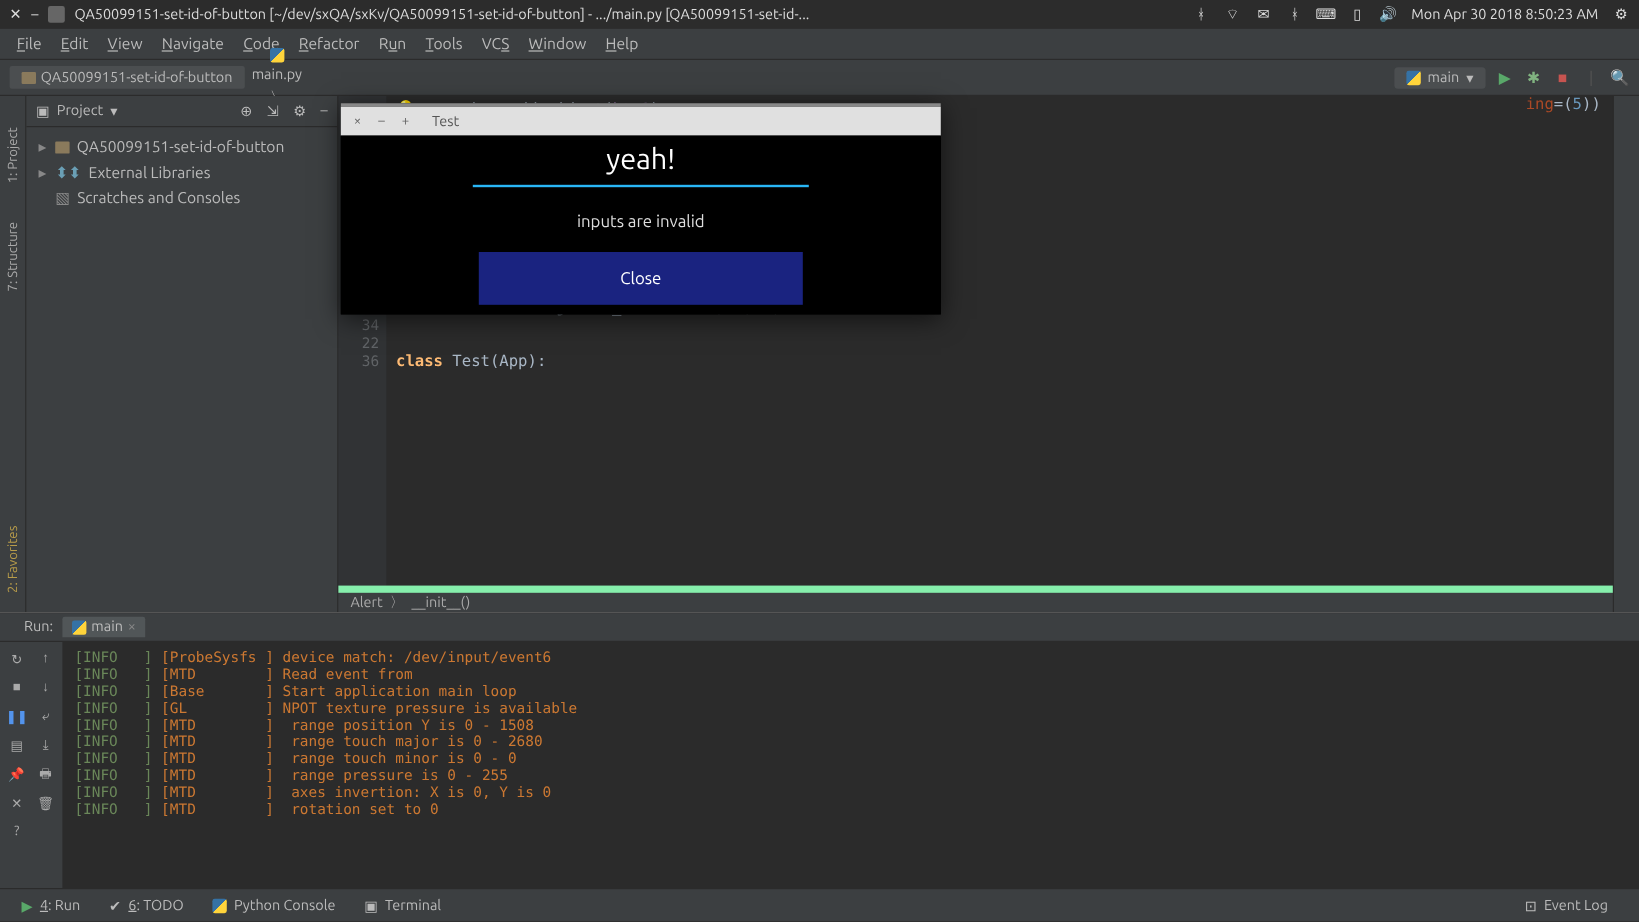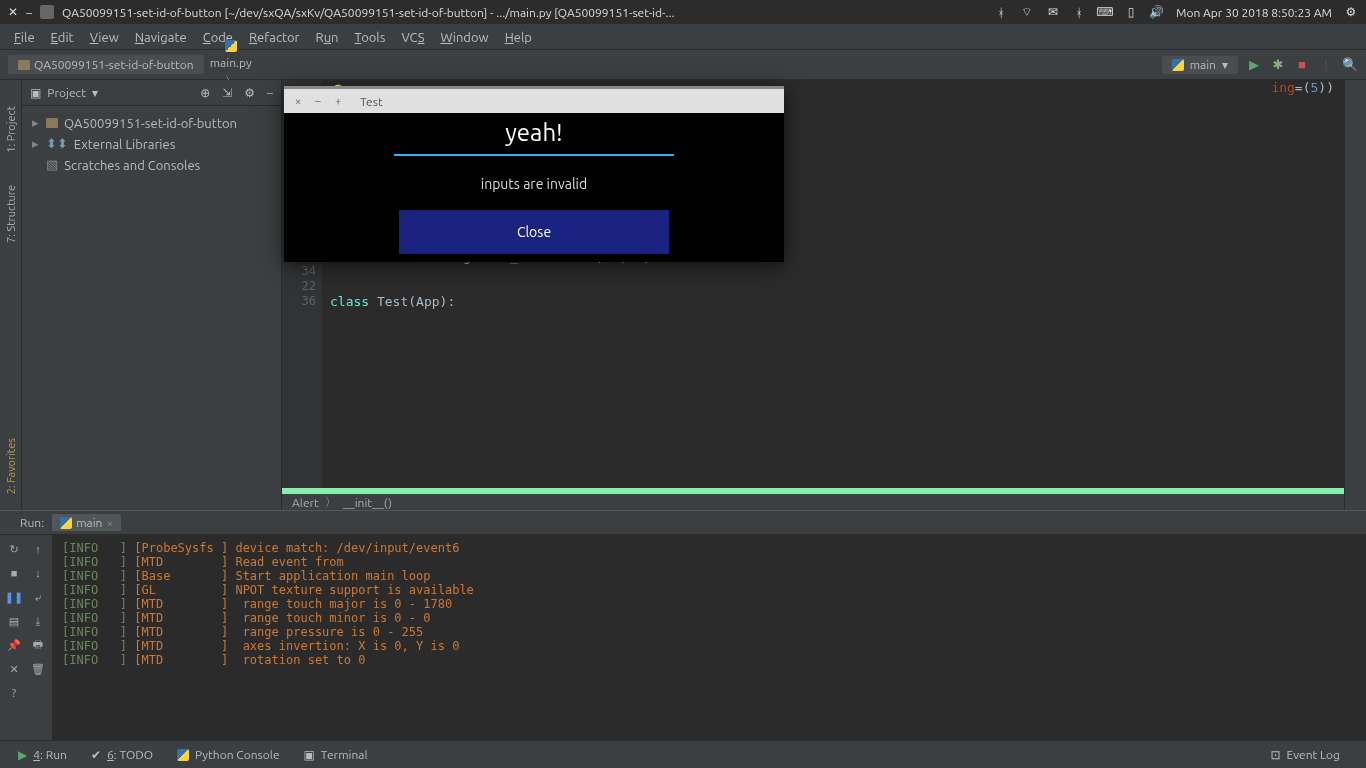--- a/index.html
+++ b/index.html
@@ -25,21 +25,21 @@
 .projectpanel { width: 260px; background: #3c3f41; border-right: 1px solid #2b2b2b; display:flex; flex-direction:column; }
 .projectpanel .phead { height: 26px; display:flex; align-items:center; padding: 0 8px; border-bottom: 1px solid #2b2b2b; font-size: 12px; gap:6px; }
 .projectpanel .phead .spacer { flex:1; }
 .ptree { padding: 6px 4px; font-size: 13px; }
 .ptree .node { display:flex; align-items:center; gap:6px; padding: 3px 6px; color: #bbb; }
 .ptree .node .arrow { width:8px; color:#888; }
 .editor { flex: 1; background: #2b2b2b; display:flex; position:relative; }
 .editor .gutter { width: 40px; background: #313335; color: #606366; text-align: right; padding: 4px 6px 4px 0; font-family: "DejaVu Sans Mono", monospace; font-size: 12px; line-height: 15px; }
 .editor .code { flex:1; padding: 4px 8px; font-family: "DejaVu Sans Mono", monospace; font-size: 13px; line-height: 15px; white-space: pre; color: #a9b7c6; }
 .editor .breadcrumb { position:absolute; bottom:0; left:0; right:0; height: 22px; background: #3c3f41; border-top:6px solid #86efac; display:flex; align-items:center; padding: 0 10px; font-size:12px; color:#aaa; gap: 6px; }
-.codekw { color: #5eead4; }
+.codekw { color: #fdba74; font-weight: bold; }
 .codestr { color: #6a8759; }
 .codenum { color: #6897bb; }
 .codeself { color: #94558d; }
 .codeattr { color: #9876aa; }
 .codeparam { color: #aa4926; }
 .runpanel { height: 230px; background: #2b2b2b; border-top: 1px solid #555; display:flex; flex-direction:column; }
 .runpanel .rhead { height: 24px; background: #3c3f41; display:flex; align-items:center; padding: 0 20px; border-bottom:1px solid #2b2b2b; font-size:12px; }
 .runpanel .rhead .tab { background: #515658; padding: 2px 8px; border-radius: 2px 2px 0 0; display:flex; align-items:center; gap:4px; margin-left:8px; }
 .runpanel .rbody { flex:1; display:flex; }
 .runpanel .rtools { width: 52px; background: #3c3f41; display:flex; flex-direction: column; padding:4px; gap:4px; }
@@ -243,22 +243,23 @@
           <div class="tbtn">🗑</div>
         </div>
       <div class="trow">
           <div class="tbtn">?</div>
         </div>
     </div>
     <div class="console" id="console">
         <div class="crow"><span class="cinfo">[INFO   ]</span> <span class="ctag">[ProbeSysfs ]</span> <span class="cpath">device match: /dev/input/event6</span></div>
         <div class="crow"><span class="cinfo">[INFO   ]</span> <span class="ctag">[MTD        ]</span> <span class="cpath">Read event from </span></div>
         <div class="crow"><span class="cinfo">[INFO   ]</span> <span class="ctag">[Base       ]</span> <span class="cpath">Start application main loop</span></div>
-        <div class="crow"><span class="cinfo">[INFO   ]</span> <span class="ctag">[GL         ]</span> <span class="cpath">NPOT texture support is available</span></div>
-        <div class="crow"><span class="cinfo">[INFO   ]</span> <span class="ctag">[MTD        ]</span> <span class="cpath"> range touch major is 0 - 1780</span></div>
+        <div class="crow"><span class="cinfo">[INFO   ]</span> <span class="ctag">[GL         ]</span> <span class="cpath">NPOT texture pressure is available</span></div>
+        <div class="crow"><span class="cinfo">[INFO   ]</span> <span class="ctag">[MTD        ]</span> <span class="cpath"> range position Y is 0 - 1508</span></div>
+        <div class="crow"><span class="cinfo">[INFO   ]</span> <span class="ctag">[MTD        ]</span> <span class="cpath"> range touch major is 0 - 2680</span></div>
         <div class="crow"><span class="cinfo">[INFO   ]</span> <span class="ctag">[MTD        ]</span> <span class="cpath"> range touch minor is 0 - 0</span></div>
         <div class="crow"><span class="cinfo">[INFO   ]</span> <span class="ctag">[MTD        ]</span> <span class="cpath"> range pressure is 0 - 255</span></div>
         <div class="crow"><span class="cinfo">[INFO   ]</span> <span class="ctag">[MTD        ]</span> <span class="cpath"> axes invertion: X is 0, Y is 0</span></div>
         <div class="crow"><span class="cinfo">[INFO   ]</span> <span class="ctag">[MTD        ]</span> <span class="cpath"> rotation set to 0</span></div>
       </div>
   </div>
 </div>
 
 <div class="statusbottom">
   <div class="btab">

